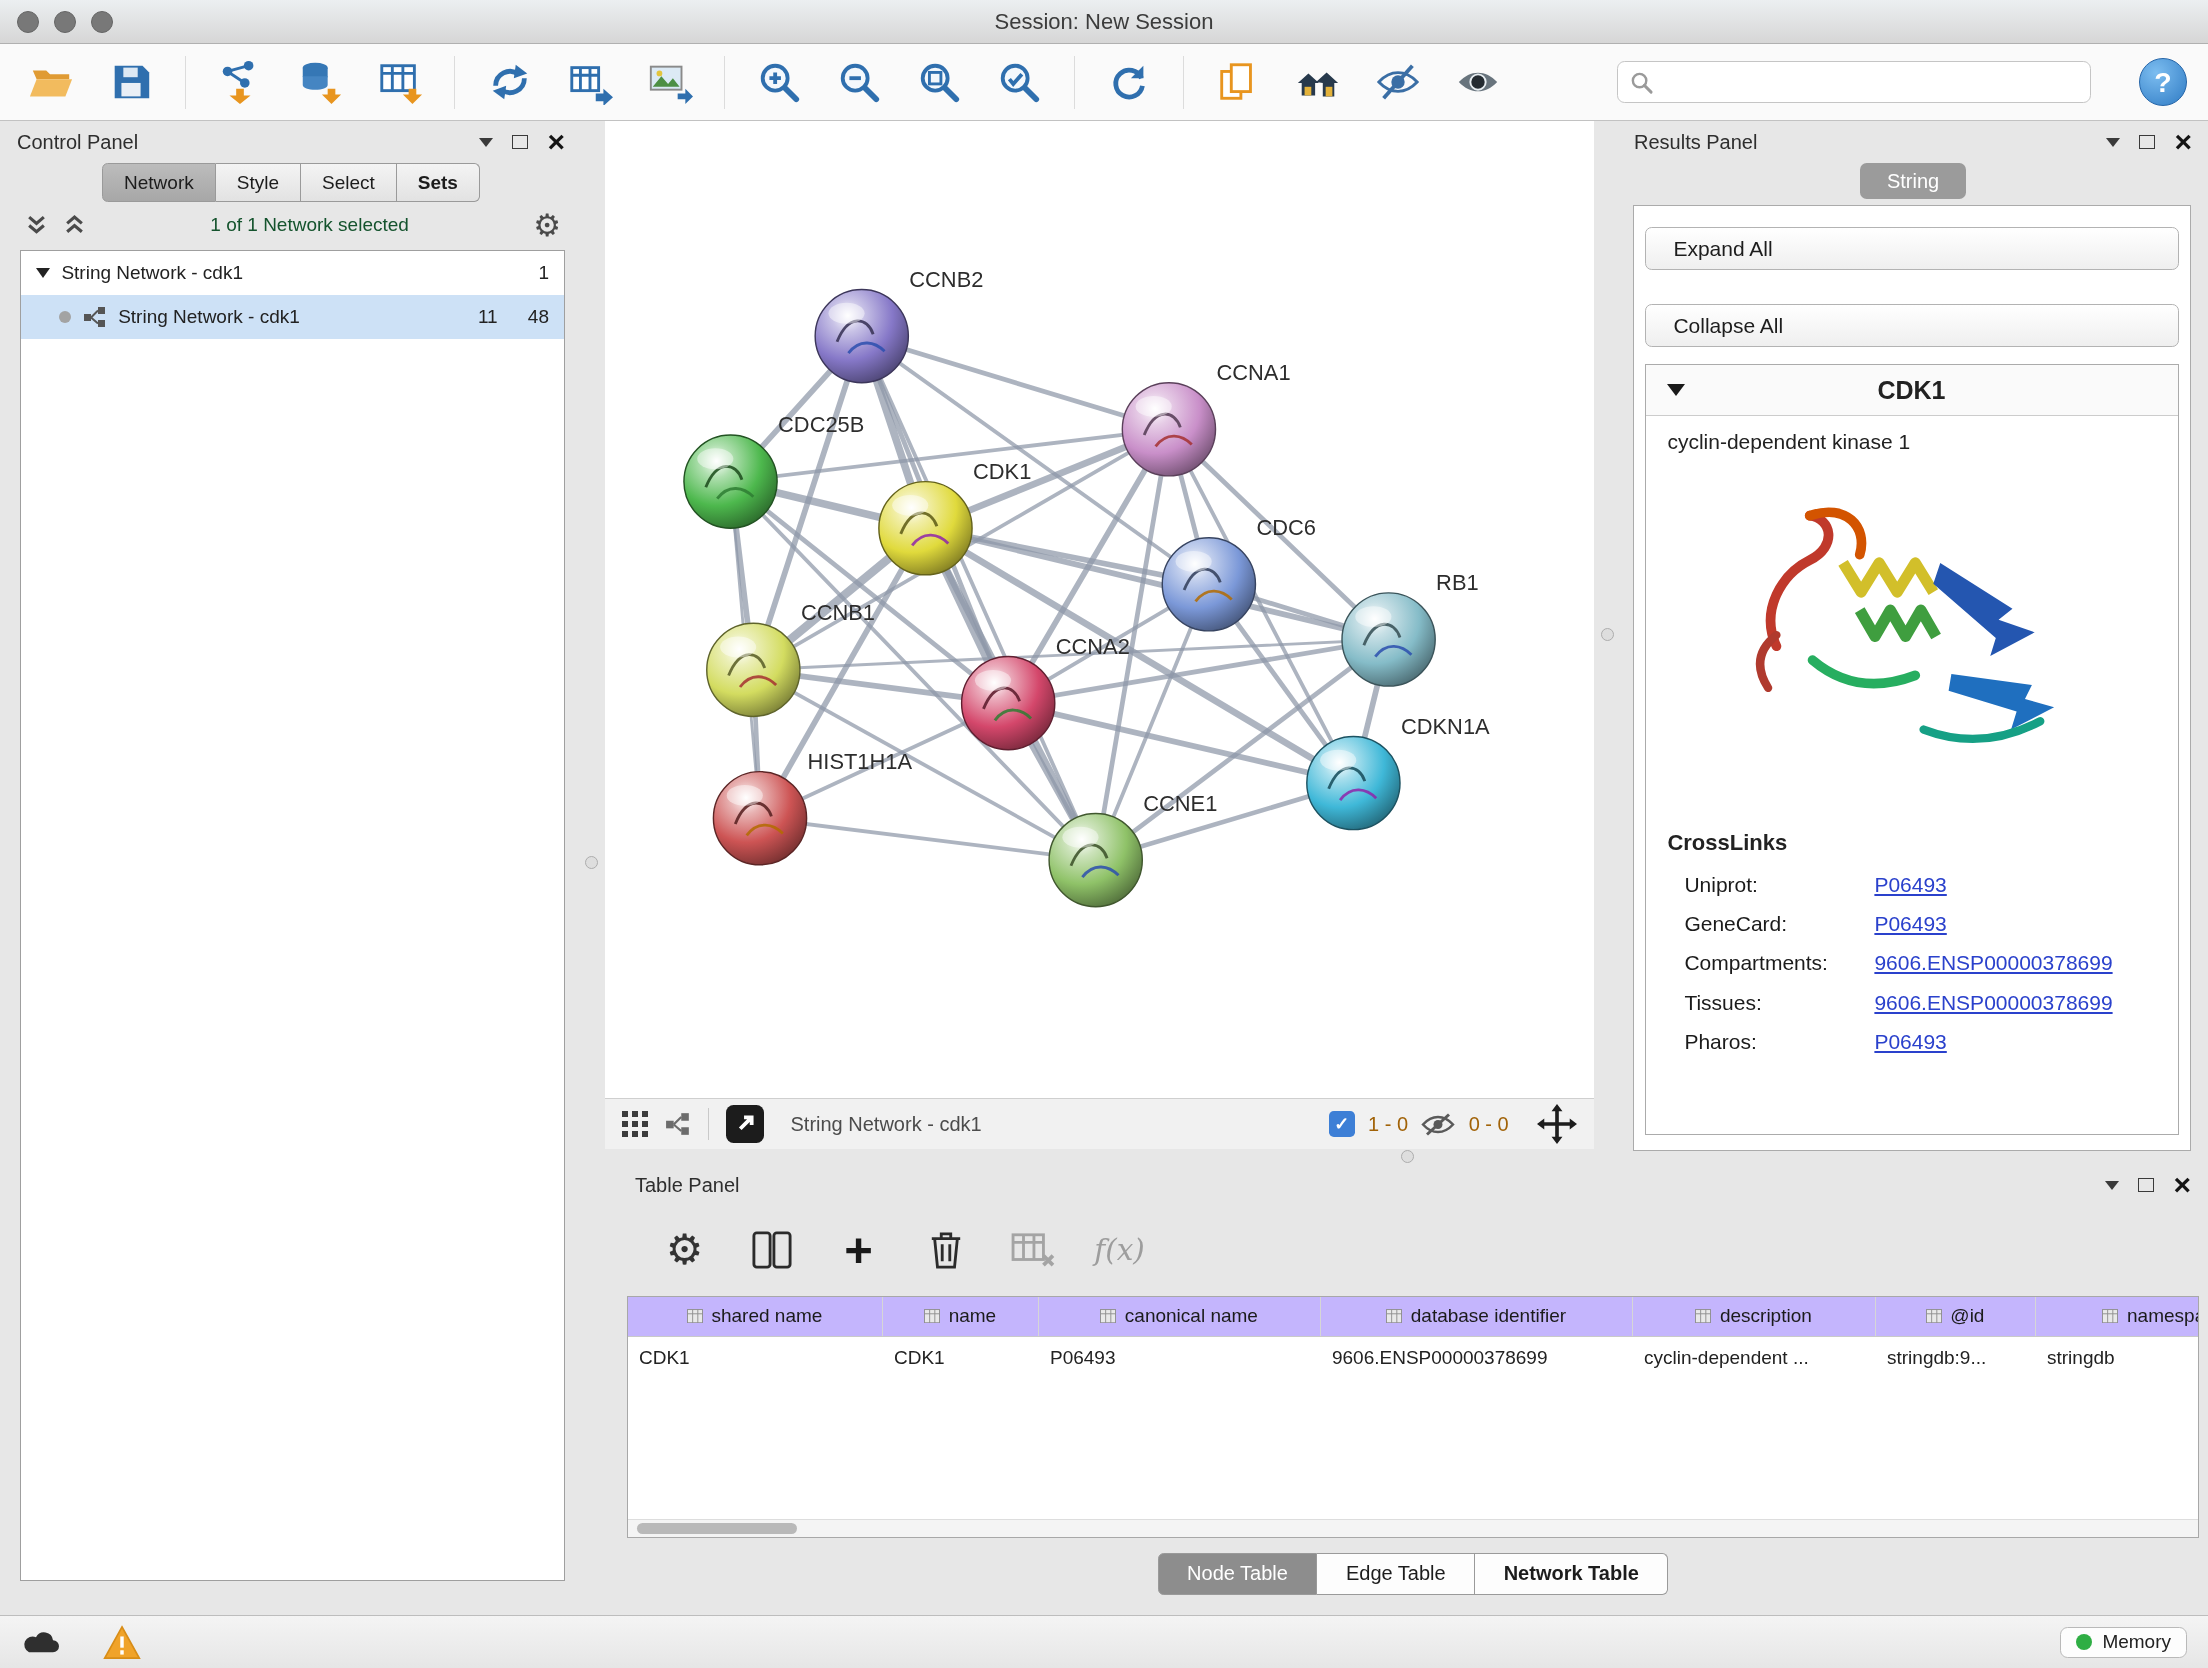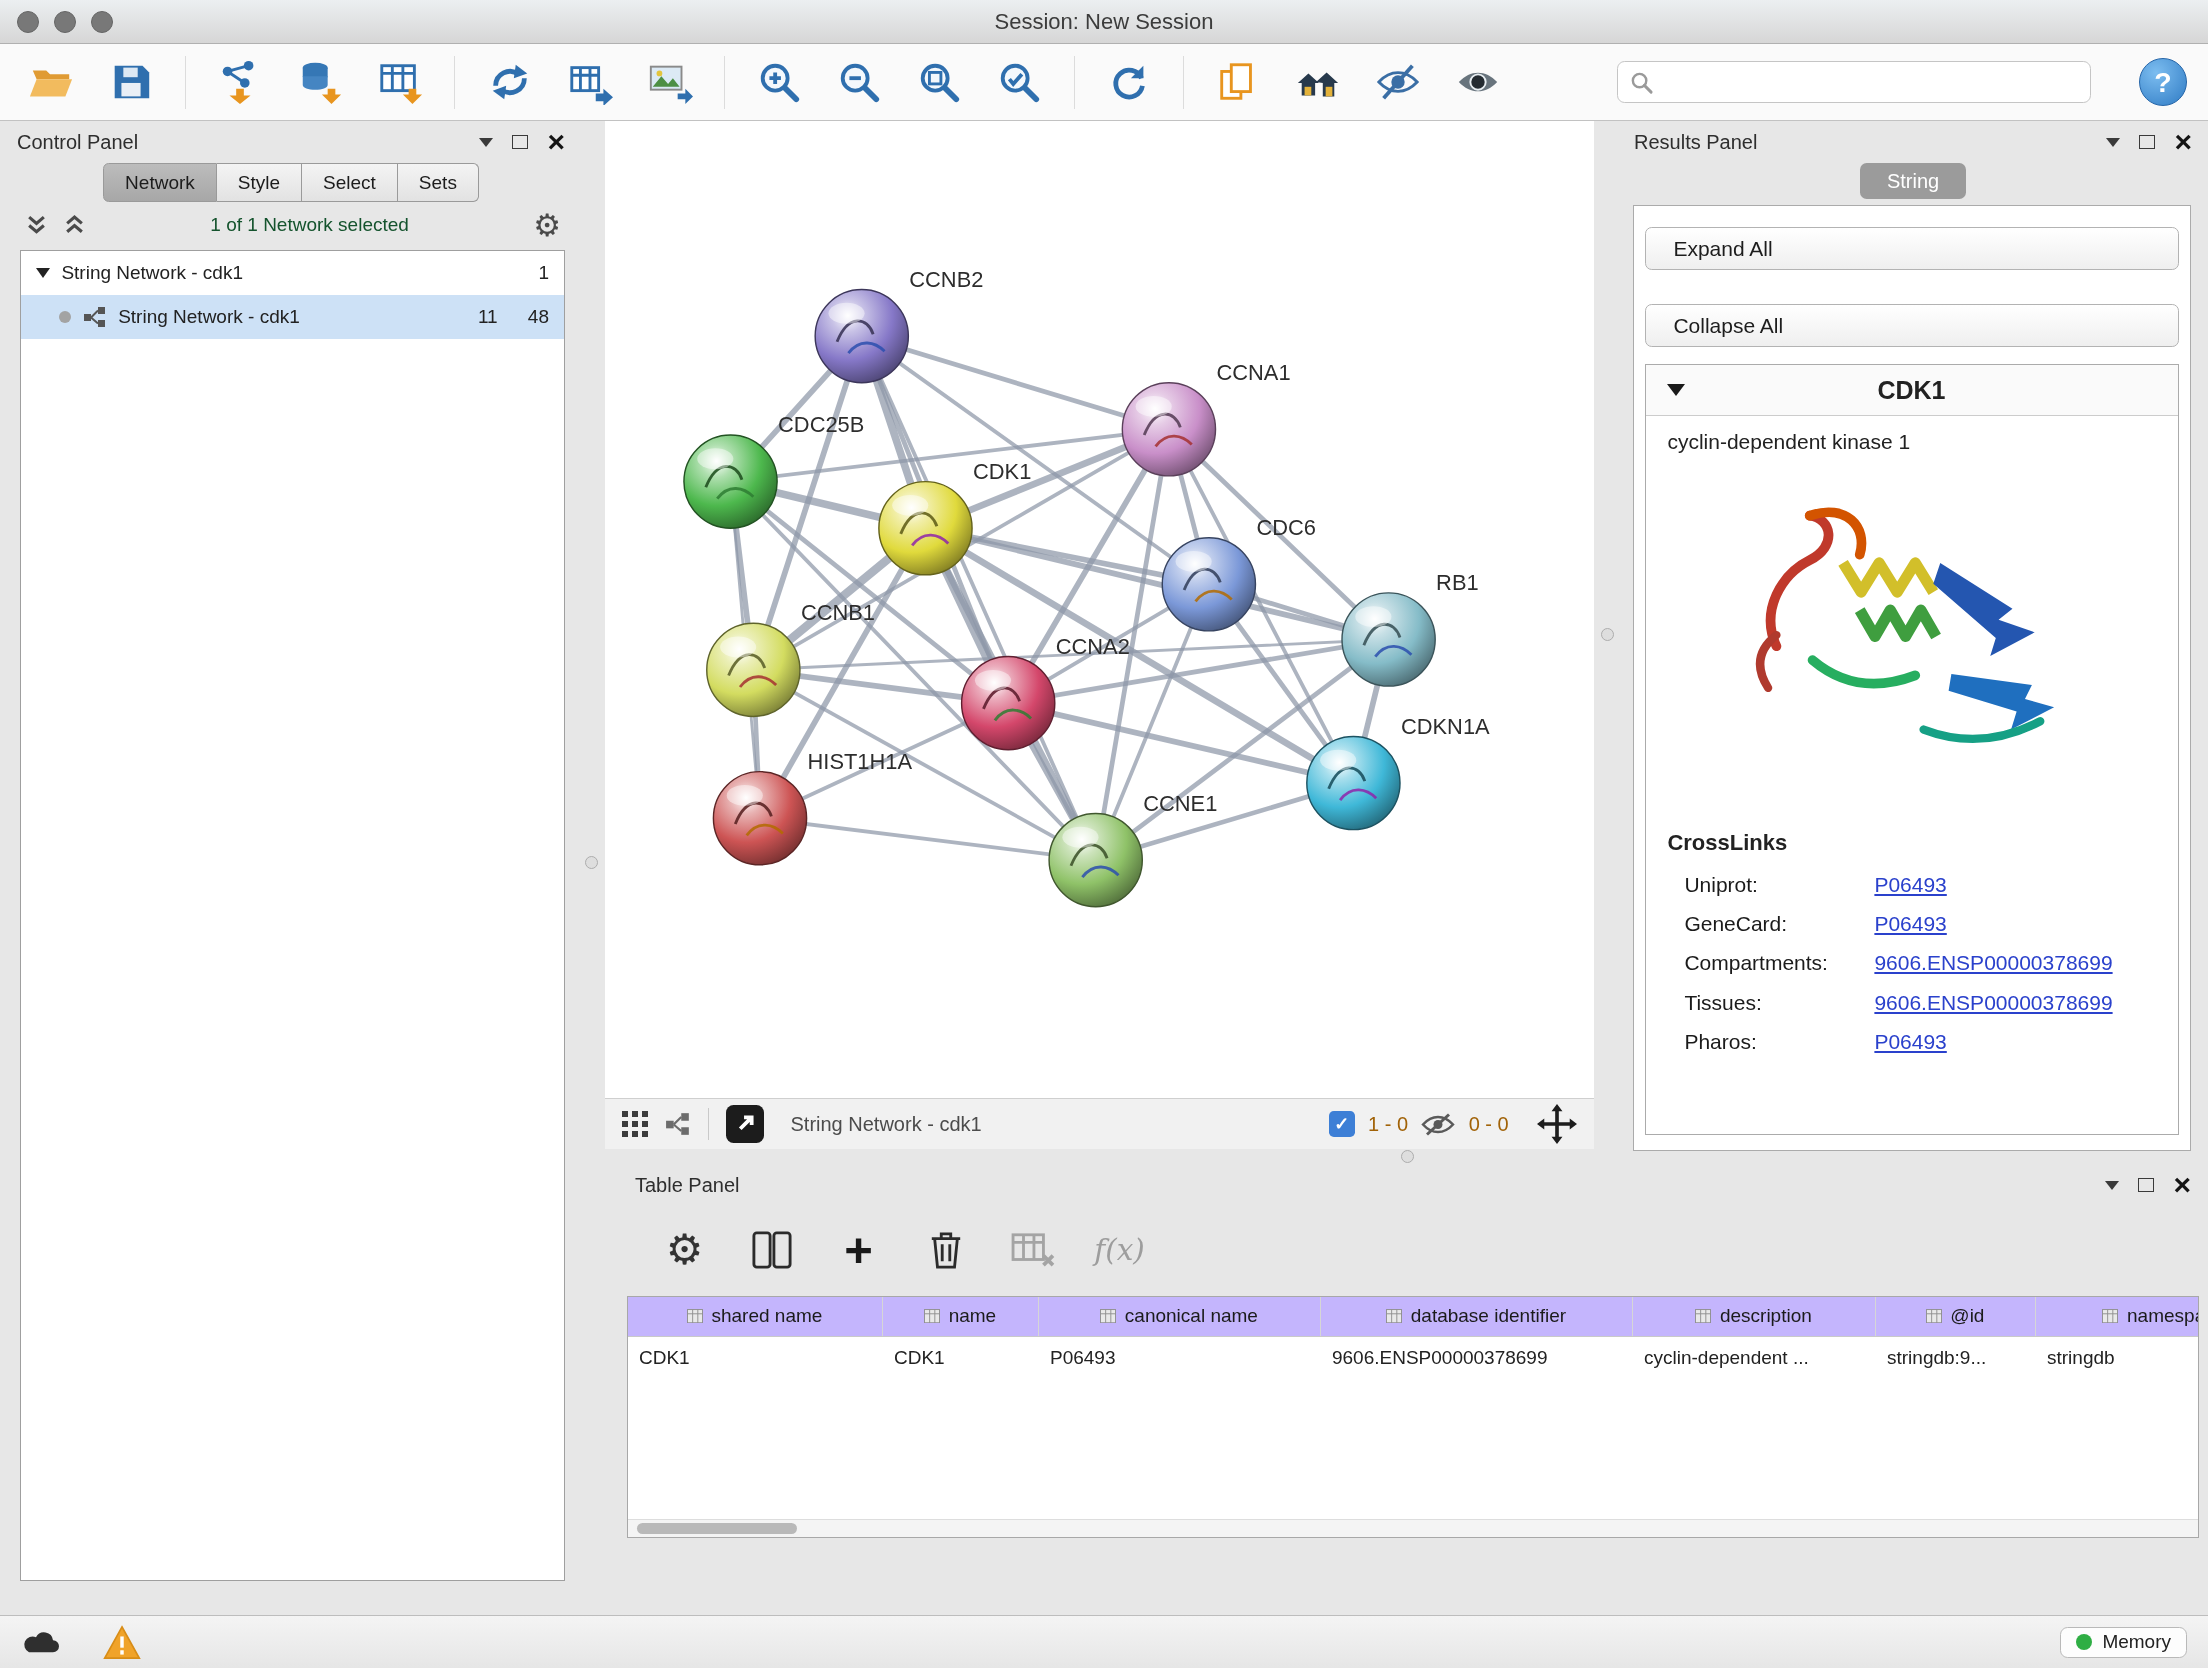--- a/index.html
+++ b/index.html
@@ -54,21 +54,21 @@
   .ph-float { width: 16px; height: 14.3px; border: 1.9px solid #3a3a3a; background: transparent; }
   .ph-close { font-size: 30px; font-weight: 700; color: #141414; line-height: 0.8; }
 
   .seg-tabs { display: flex; justify-content: center; }
   .seg-tab {
     border: 1px solid #9a9a9a; border-left: none;
     background: linear-gradient(#f4f4f4, #e2e2e2);
     padding: 7.6px 21px; font-size: 19px; color: #1c1c1c; white-space: nowrap;
   }
   .seg-tab:first-child { border-left: 1px solid #9a9a9a; border-radius: 5.7px 0 0 5.7px; }
-  .seg-tab:last-child { border-radius: 0 5.7px 5.7px 0; }
+  .seg-tab:last-child { border-radius: 0 5.7px 5.7px 0; font-weight: bold; }
   .seg-tab.selected { background: linear-gradient(#bcbcbc, #a7a7a7); }
   .tp-tab { padding: 8.6px 28.5px; font-size: 20px; background: #fdfdfd; }
   .tp-tab.selected { background: #8d8d8d; color: #fff; }
 
   .split-dot { position: absolute; width: 13.3px; height: 13.3px; border-radius: 50%; background: #dedede; border: 1px solid #adadad; }
 
   
   .control-panel { position: absolute; top: 121px; left: 0; width: 582px; height: 1508px; display: flex; flex-direction: column; }
   .cp-subheader { display: flex; align-items: center; padding: 7.6px 21px 3.8px 25px; gap: 15px; }
   .cp-subheader .status-text { flex: 1; text-align: center; font-size: 19px; color: #14532d; }
@@ -726,20 +726,25 @@
           <div class="td" style="width: 312px;">9606.ENSP00000378699</div>
           <div class="td" style="width: 243px;">cyclin-dependent ...</div>
           <div class="td" style="width: 160px;">stringdb:9...</div>
           <div class="td" style="width: 247px;">stringdb</div>
         </div>
       </div>
     <div class="h-scroll">
         <div class="h-thumb"></div>
       </div>
   </div>
+  <div class="tp-tabs-row seg-tabs">
+      <div class="seg-tab tp-tab selected">Node Table</div>
+      <div class="seg-tab tp-tab">Edge Table</div>
+      <div class="seg-tab tp-tab">Network Table</div>
+    </div>
 </div>
 
 <div class="split-dot" style="left:585px; top:856px;"></div>
 <div class="split-dot" style="left:1601px; top:628px;"></div>
 <div class="split-dot" style="left:1401px; top:1150px;"></div>
 
 <div class="statusbar">
   <svg width="40" height="28.5" viewBox="0 0 40 28">
       <path d="M8 24h24a6 6 0 0 0 0-12 9 9 0 0 0-17-3A7 7 0 0 0 8 24z" fill="#2f2f2f"></path>
     </svg>

